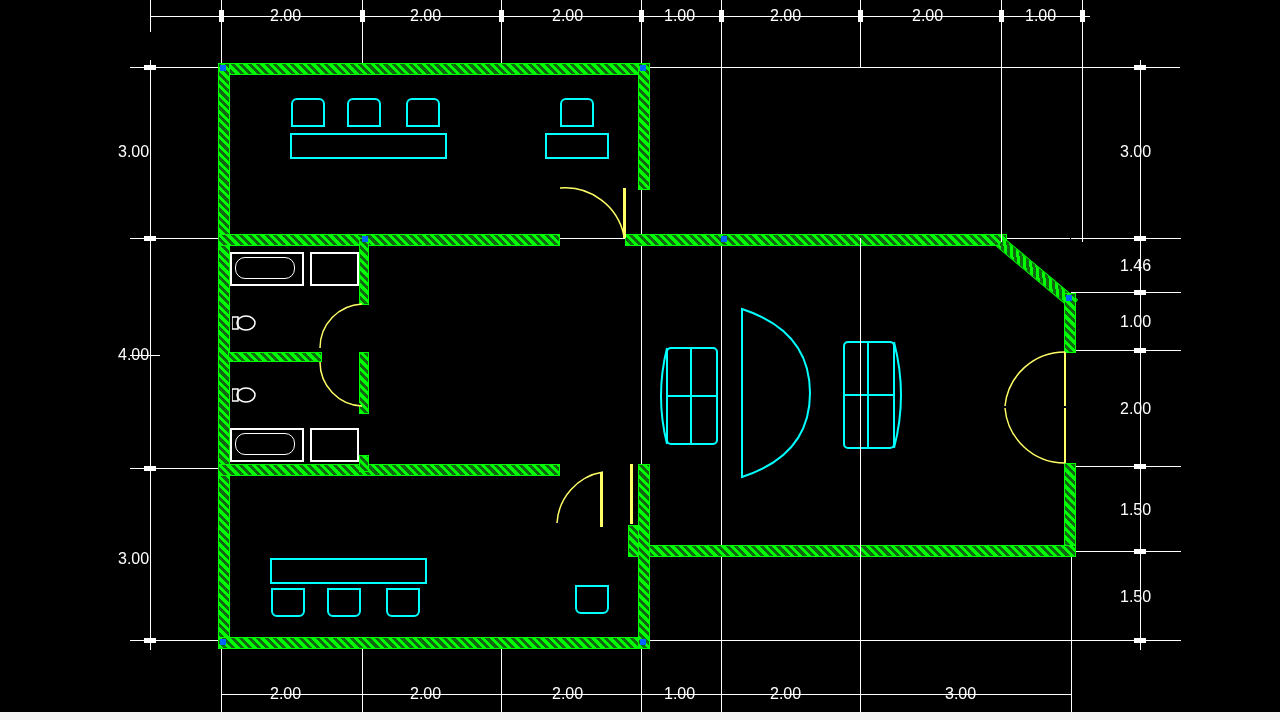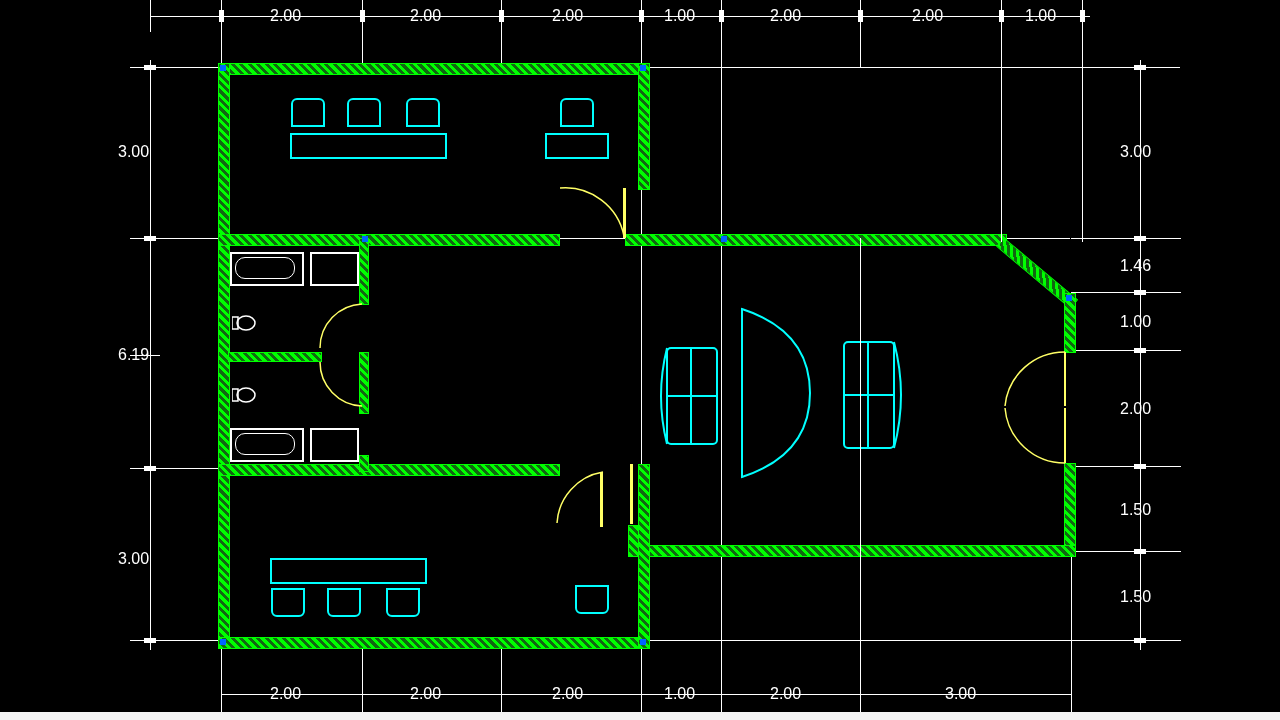--- a/index.html
+++ b/index.html
@@ -110,21 +110,21 @@
   <span class="dim-text" style="left:1025px; top:7px;">1.00</span>
 
   <span class="dim-text" style="left:270px; top:685px;">2.00</span>
   <span class="dim-text" style="left:410px; top:685px;">2.00</span>
   <span class="dim-text" style="left:552px; top:685px;">2.00</span>
   <span class="dim-text" style="left:664px; top:685px;">1.00</span>
   <span class="dim-text" style="left:770px; top:685px;">2.00</span>
   <span class="dim-text" style="left:945px; top:685px;">3.00</span>
 
   <span class="dim-text" style="left:118px; top:143px;">3.00</span>
-  <span class="dim-text" style="left:118px; top:346px;">6.19</span>
+  <span class="dim-text" style="left:118px; top:346px;">4.00</span>
   <span class="dim-text" style="left:118px; top:550px;">3.00</span>
 
   <span class="dim-text" style="left:1120px; top:143px;">3.00</span>
   <span class="dim-text" style="left:1120px; top:257px;">1.46</span>
   <span class="dim-text" style="left:1120px; top:313px;">1.00</span>
   <span class="dim-text" style="left:1120px; top:400px;">2.00</span>
   <span class="dim-text" style="left:1120px; top:501px;">1.50</span>
   <span class="dim-text" style="left:1120px; top:588px;">1.50</span>
 
   <div class="wall" style="left:218px; top:63px; width:430px; height:10px;"></div>

